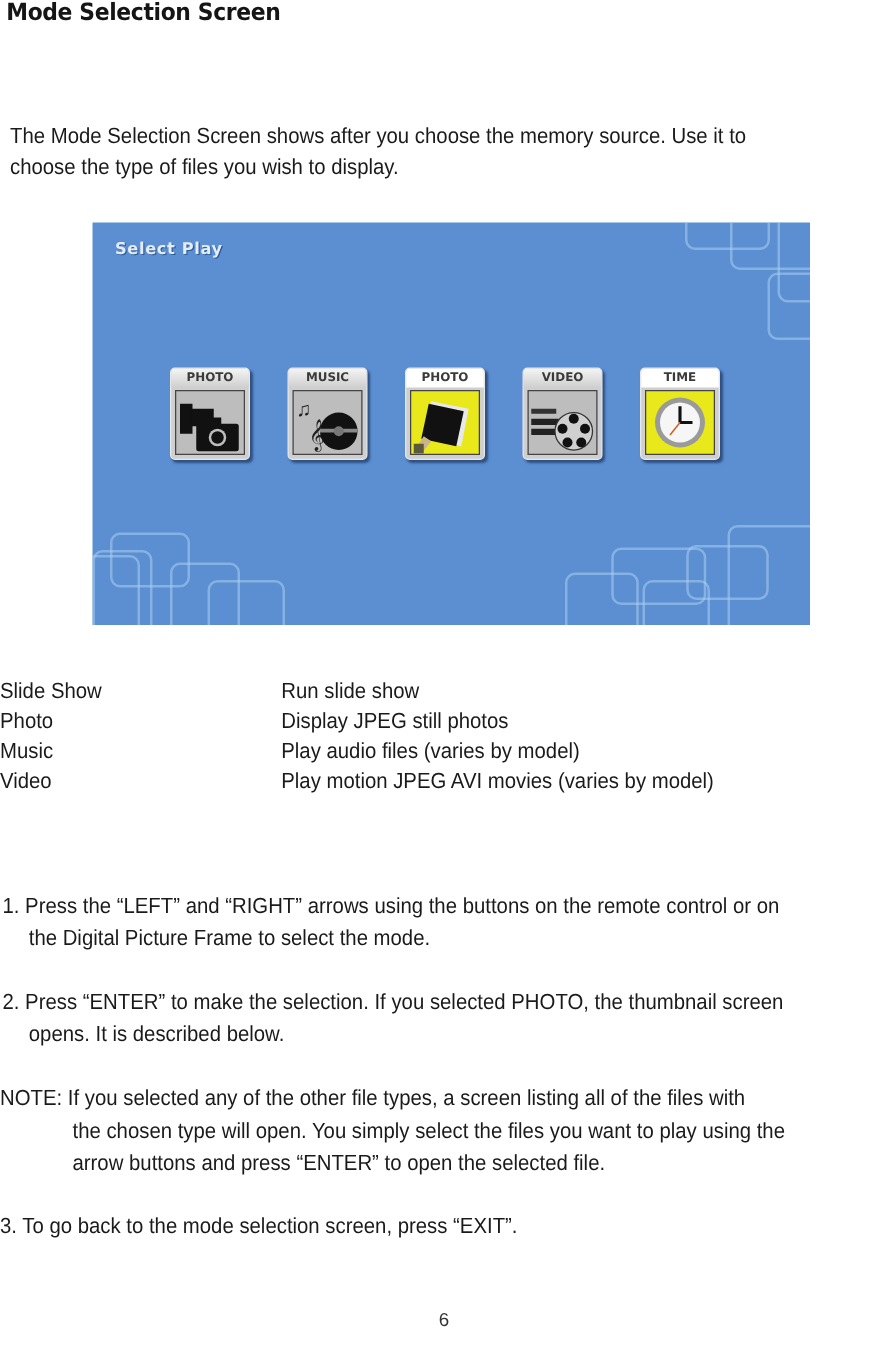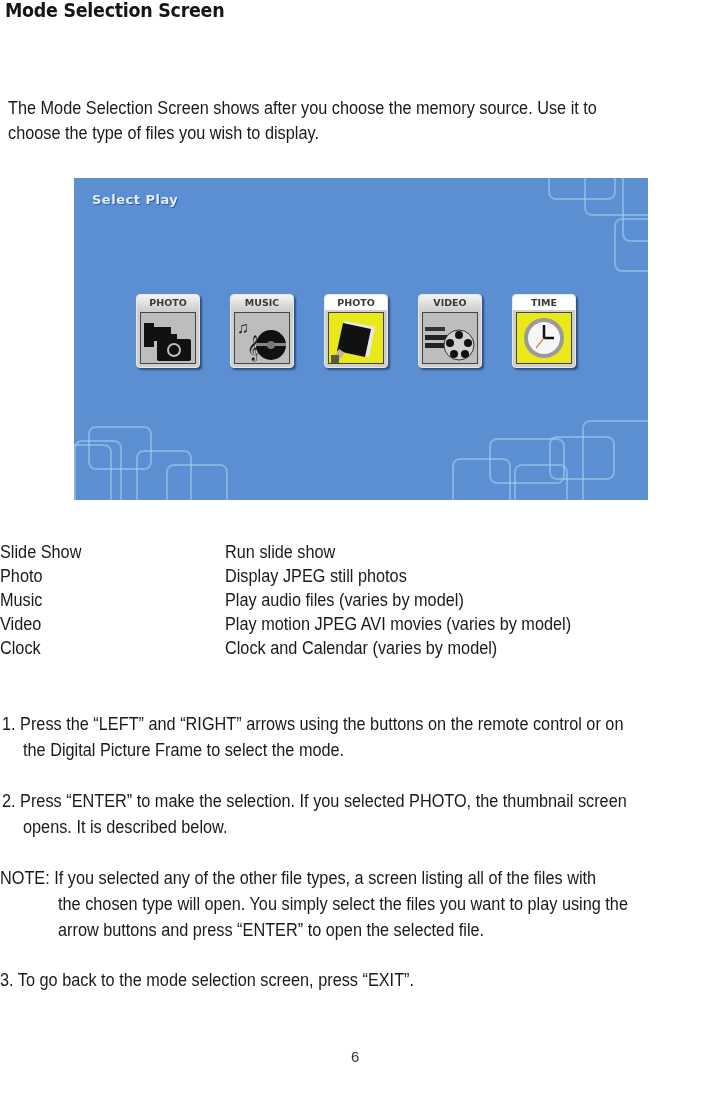--- a/index.html
+++ b/index.html
@@ -160,24 +160,20 @@
     <span class="desc">Display JPEG still photos</span>
   </div>
   <div class="row">
     <span class="term">Music</span>
     <span class="desc">Play audio files (varies by model)</span>
   </div>
   <div class="row">
     <span class="term">Video</span>
     <span class="desc">Play motion JPEG AVI movies (varies by model)</span>
   </div>
-  <div class="row">
-    <span class="term">Clock</span>
-    <span class="desc">Clock and Calendar (varies by model)</span>
-  </div>
 </div>
 
 <div class="para" style="left:2px;top:712px;">1. Press the “LEFT” and “RIGHT” arrows using the buttons on the remote control or on</div>
 <div class="para" style="left:23px;top:738px;">the Digital Picture Frame to select the mode.</div>
 
 <div class="para" style="left:2px;top:789px;">2. Press “ENTER” to make the selection. If you selected PHOTO, the thumbnail screen</div>
 <div class="para" style="left:23px;top:815px;">opens. It is described below.</div>
 
 <div class="para" style="left:0px;top:866px;">NOTE: If you selected any of the other file types, a screen listing all of the files with</div>
 <div class="para" style="left:58px;top:892px;">the chosen type will open. You simply select the files you want to play using the</div>

